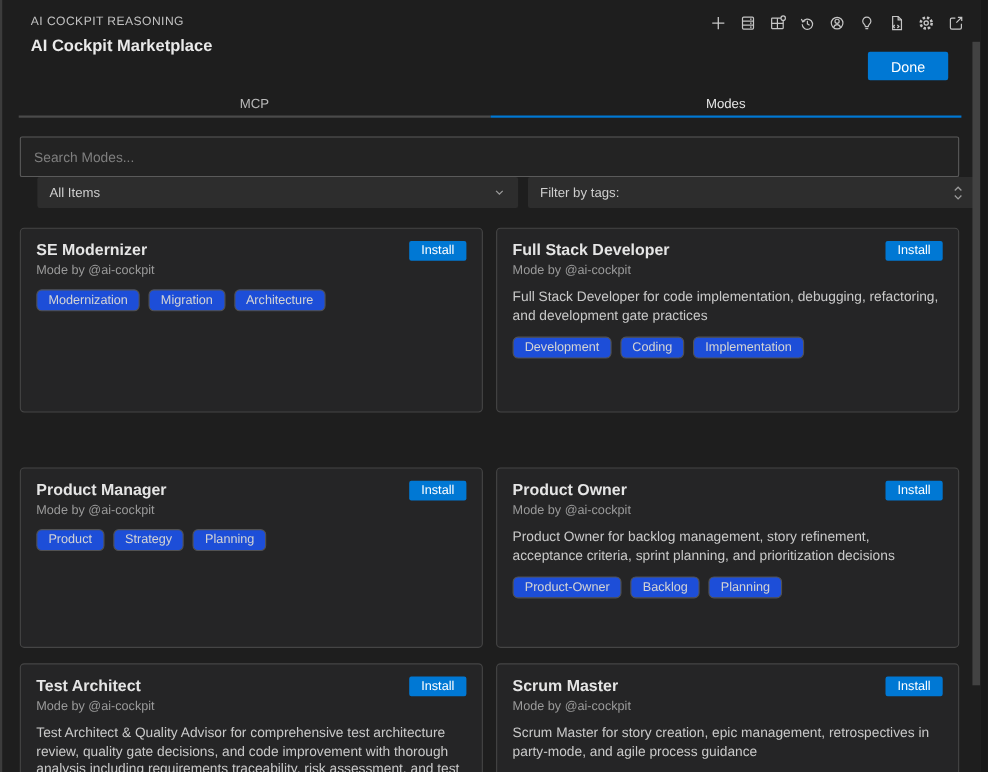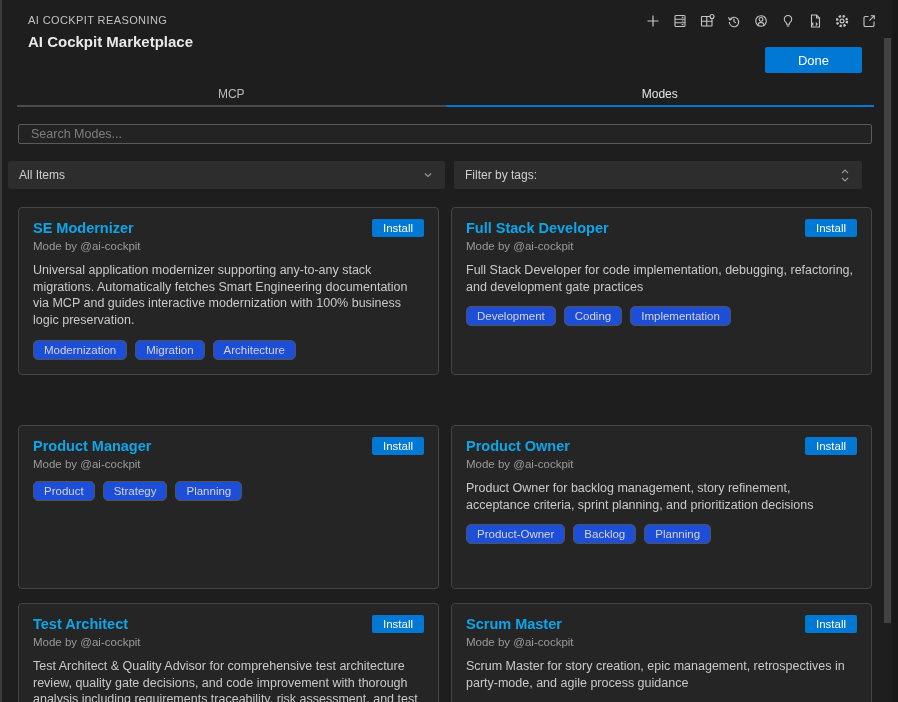--- a/index.html
+++ b/index.html
@@ -9,44 +9,44 @@
   .left-edge{ position:absolute; left:0; top:0; width:2px; height:100%; background:#3c3c3c; }
   .right-edge{ position:absolute; right:0; top:0; width:6px; height:100%; background:#181818; }
   .scroll-thumb{ position:absolute; left:884px; top:38px; width:7px; height:585px; background:#424242; }
 
   .topbar-label{ position:absolute; left:28px; top:14px; font-size:11px; letter-spacing:.4px; color:#c2c2c2; }
   .topbar-icons{ position:absolute; right:21px; top:11px; display:flex; gap:10px; }
   .tbtn{ width:17px; height:20px; display:flex; align-items:center; justify-content:center; cursor:pointer; }
   .tbtn svg{ display:block; }
 
   .page-title{ position:absolute; left:28px; top:33px; font-size:15px; font-weight:bold; color:#e9e9e9; }
-  .done-btn{ position:absolute; right:36px; top:47px; height:26px; padding:0 33px; background:var(--accent,#0078d4);
+  .done-btn{ position:absolute; right:36px; top:47px; height:26px; padding:0 21px; background:var(--accent,#0078d4);
              color:#ffffff; border:none; border-radius:2px; font-size:13px; font-family:inherit; cursor:pointer; }
 
   .tabs{ position:absolute; left:17px; top:84px; width:857px; height:23px; display:flex; }
   .tab{ flex:1; text-align:center; font-size:12px; padding-top:3px; border-bottom:2px solid #4a4a4a; color:#b9b9b9; cursor:pointer; }
   .tab.active{ border-bottom-color:var(--accent,#0078d4); color:#e6e6e6; }
 
-  .search-box{ position:absolute; left:18px; top:124px; width:854px; height:20px; }
+  .search-box{ position:absolute; left:18px; top:124px; width:854px; height:37px; }
   .search-box input{ width:100%; height:100%; background:#232323; border:1px solid #5a5a5a; border-radius:2px;
                      color:#cccccc; font-size:12.5px; font-family:inherit; padding:0 12px; outline:none; }
   .search-box input::placeholder{ color:#7f7f7f; }
 
-  .filter-row{ position:absolute; left:8px; top:161px; width:854px; height:28px; display:flex; gap:9px; }
+  .filter-row{ position:absolute; left:34px; top:161px; width:854px; height:28px; display:flex; gap:9px; }
   .select{ background:#2d2d2d; border-radius:2px; display:flex; align-items:center; justify-content:space-between;
            padding:0 11px; font-size:12px; color:#cfcfcf; cursor:pointer; }
   .select-scope{ width:437px; } .select-tags{ flex:1; }
   .select svg{ display:block; }
 
   .cards{ position:absolute; left:18px; top:207px; width:854px; }
   .card-row{ display:flex; gap:12px; margin-bottom:14px; }
   .row1 .card{ height:168px; } .row2 .card{ height:164px;margin-top:36px; } .row3 .card{ height:170px; }
   .card{ width:421px; background:#252526; border:1px solid #454545; border-radius:4px; padding:11px 14px 12px 14px; }
   .card-head{ display:flex; justify-content:space-between; align-items:flex-start; }
-  .card-title{ font-size:14.5px; font-weight:bold; color:#0ea5e9; padding-top:1px; }
+  .card-title{ font-size:14.5px; font-weight:bold; color:#e5e5e5; padding-top:1px; }
   .install-btn{ background:var(--accent,#0078d4); color:#ffffff; border:none; border-radius:2px; font-size:11.5px;
                 font-family:inherit; padding:3px 11px; cursor:pointer; }
   .card-byline{ font-size:11.5px; color:#9a9a9a; margin-top:3px; }
   .card-desc{ font-size:12.5px; color:#c9c9c9; line-height:1.33; margin-top:10px; }
   .card-tags{ display:flex; gap:8px; margin-top:11px; flex-wrap:wrap; }
   .tag{ font-size:11.5px; color:#d4d4d4; background:#1d4ed8; border:1px solid #525252; border-radius:5px;
         padding:3px 10px; cursor:pointer; white-space:nowrap; }
 </style>
 </head>
 <body>
@@ -149,21 +149,20 @@
 
   <div class="cards">
 
     <div class="card-row row1">
       <div class="card">
         <div class="card-head">
           <div class="card-title">SE Modernizer</div>
           <button class="install-btn">Install</button>
         </div>
         <div class="card-byline">Mode by @ai-cockpit</div>
-        <div class="card-desc">Universal application modernizer supporting any-to-any stack migrations. Automatically fetches Smart Engineering documentation via MCP and guides interactive modernization with 100% business logic preservation.</div>
         <div class="card-tags">
           <span class="tag">Modernization</span>
           <span class="tag">Migration</span>
           <span class="tag">Architecture</span>
         </div>
       </div>
       <div class="card">
         <div class="card-head">
           <div class="card-title">Full Stack Developer</div>
           <button class="install-btn">Install</button>

